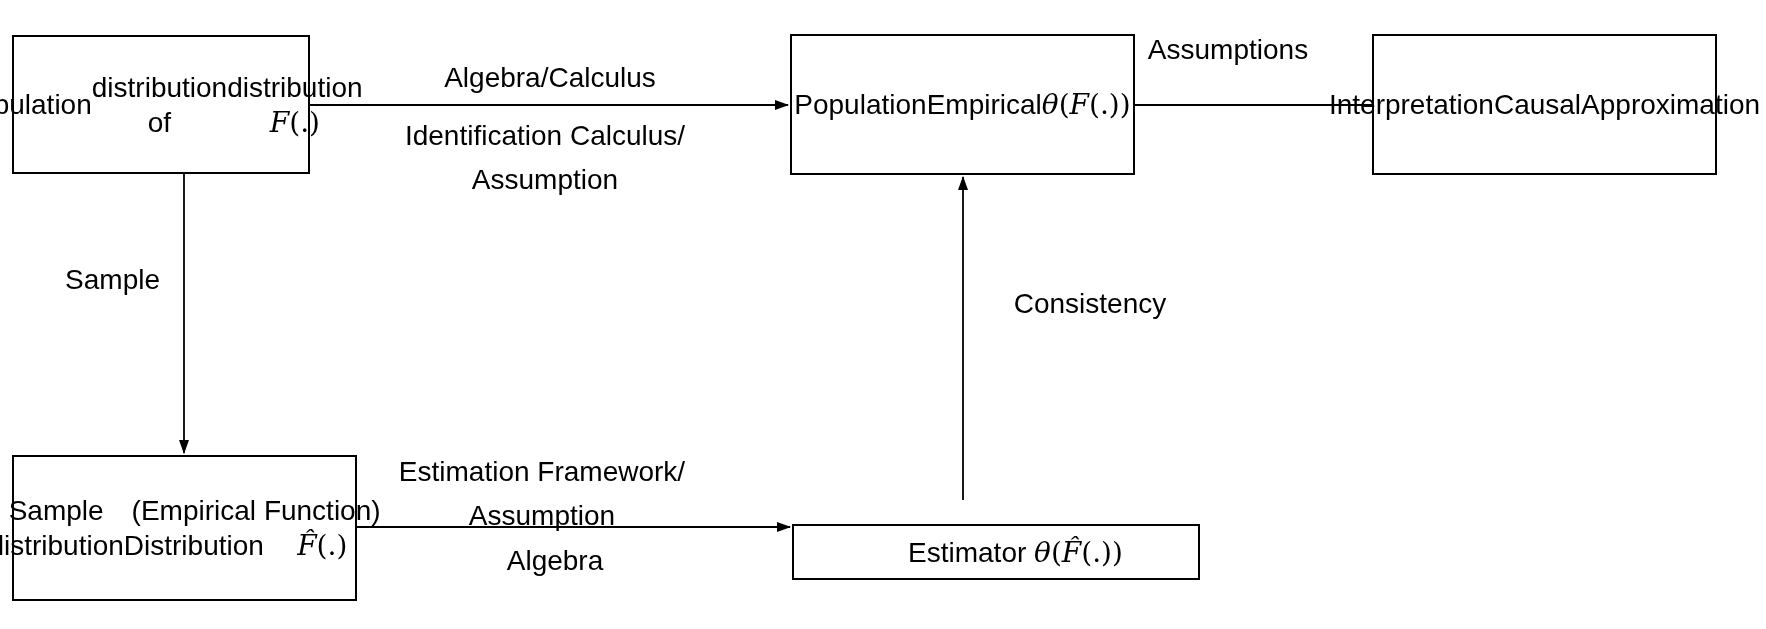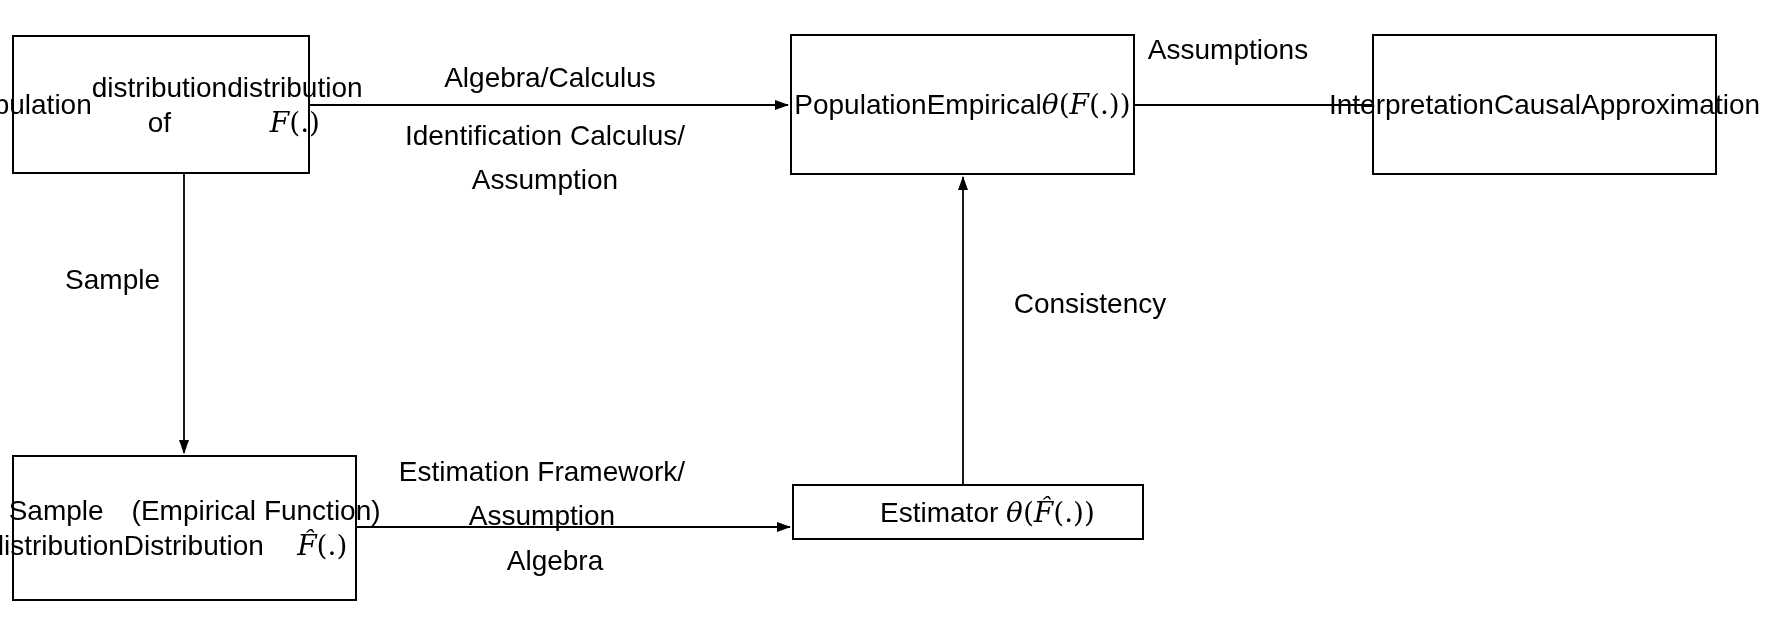--- a/index.html
+++ b/index.html
@@ -75,21 +75,21 @@
     <div>(Empirical Distribution</div>
     <div><span>Function) </span><span class="mi">F̂</span><span class="math">(.)</span></div>
   </div>
 
   <div class="box" style="left:1372px; top:34px; width:345px; height:141px;">
     <div>Interpretation</div>
     <div>Causal</div>
     <div>Approximation</div>
   </div>
 
-  <div class="box" style="left:792px; top:484px; width:352px; height:56px;padding-left:39px;">
+  <div class="box" style="left:792px; top:524px; width:408px; height:56px;padding-left:39px;">
     <div><span>Estimator </span><span class="mi">θ</span><span class="math">(</span><span class="mi">F̂</span><span class="math">(.))</span></div>
   </div>
 
   <div class="lbl" style="left:340px; top:60px; width:420px;">Algebra/Calculus</div>
 
   <div class="lbl two" style="left:305px; top:114px; width:480px;">
     <div>Identification Calculus/</div>
     <div>Assumption</div>
   </div>
 

